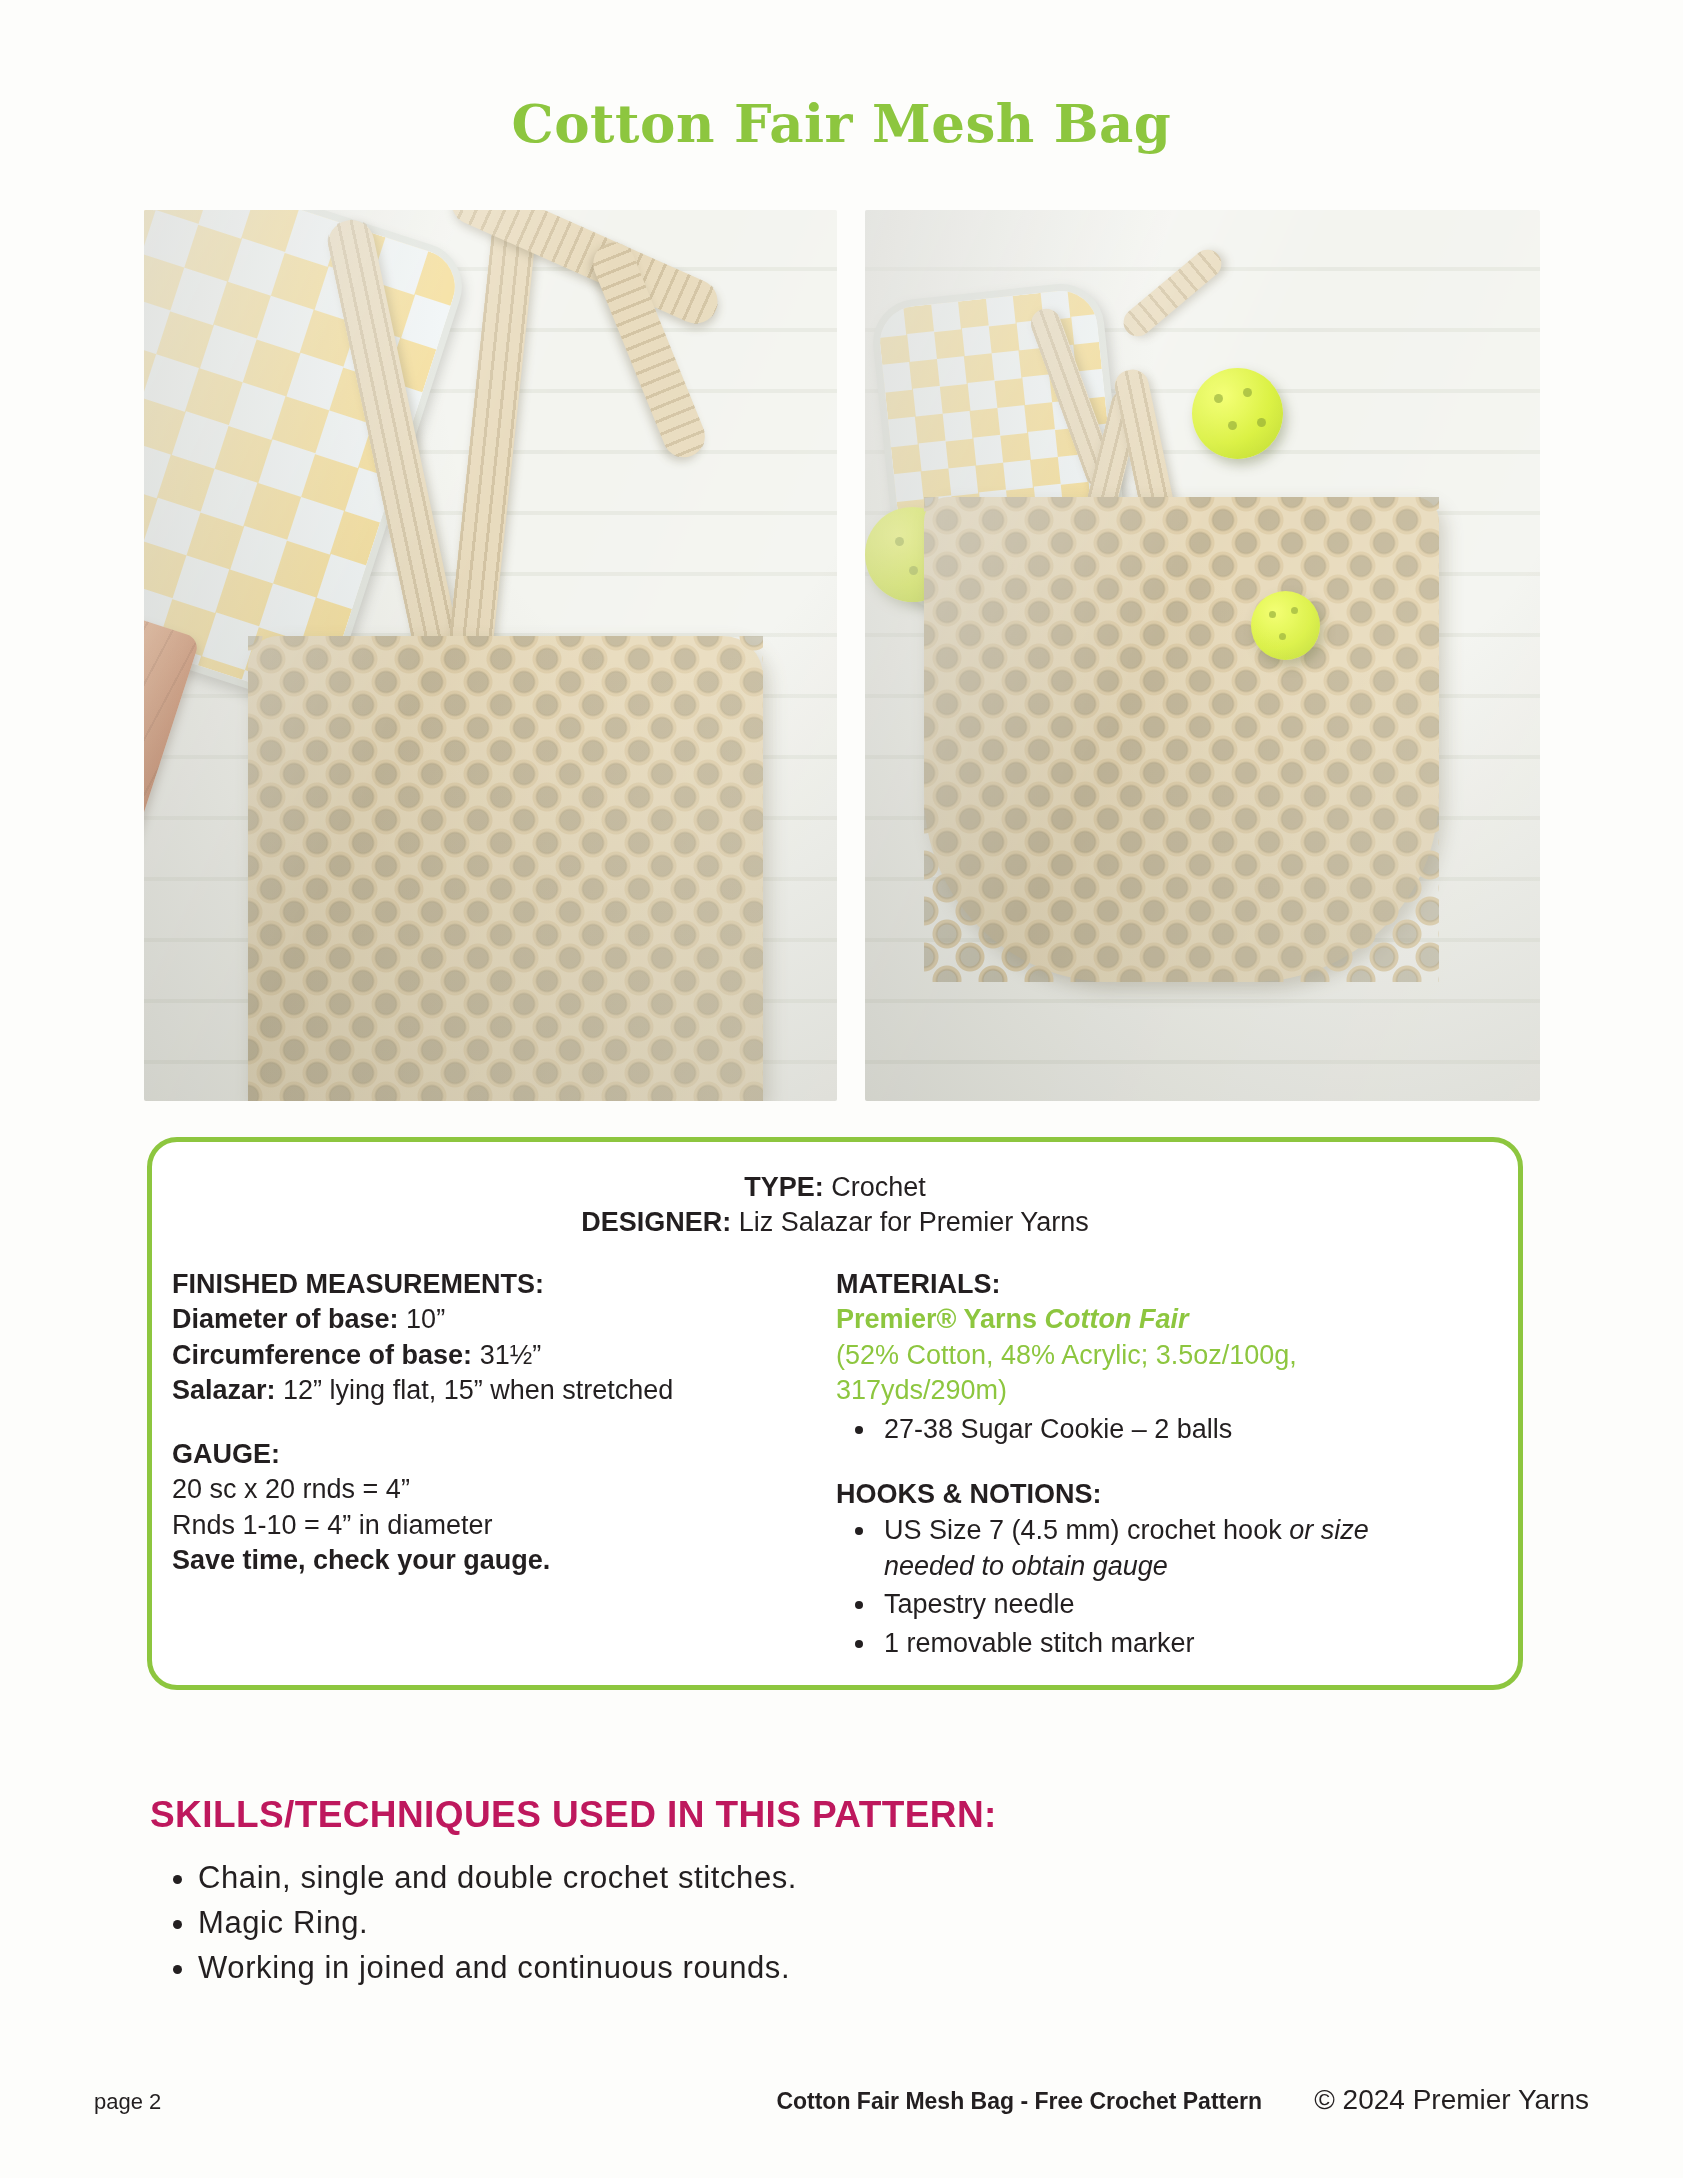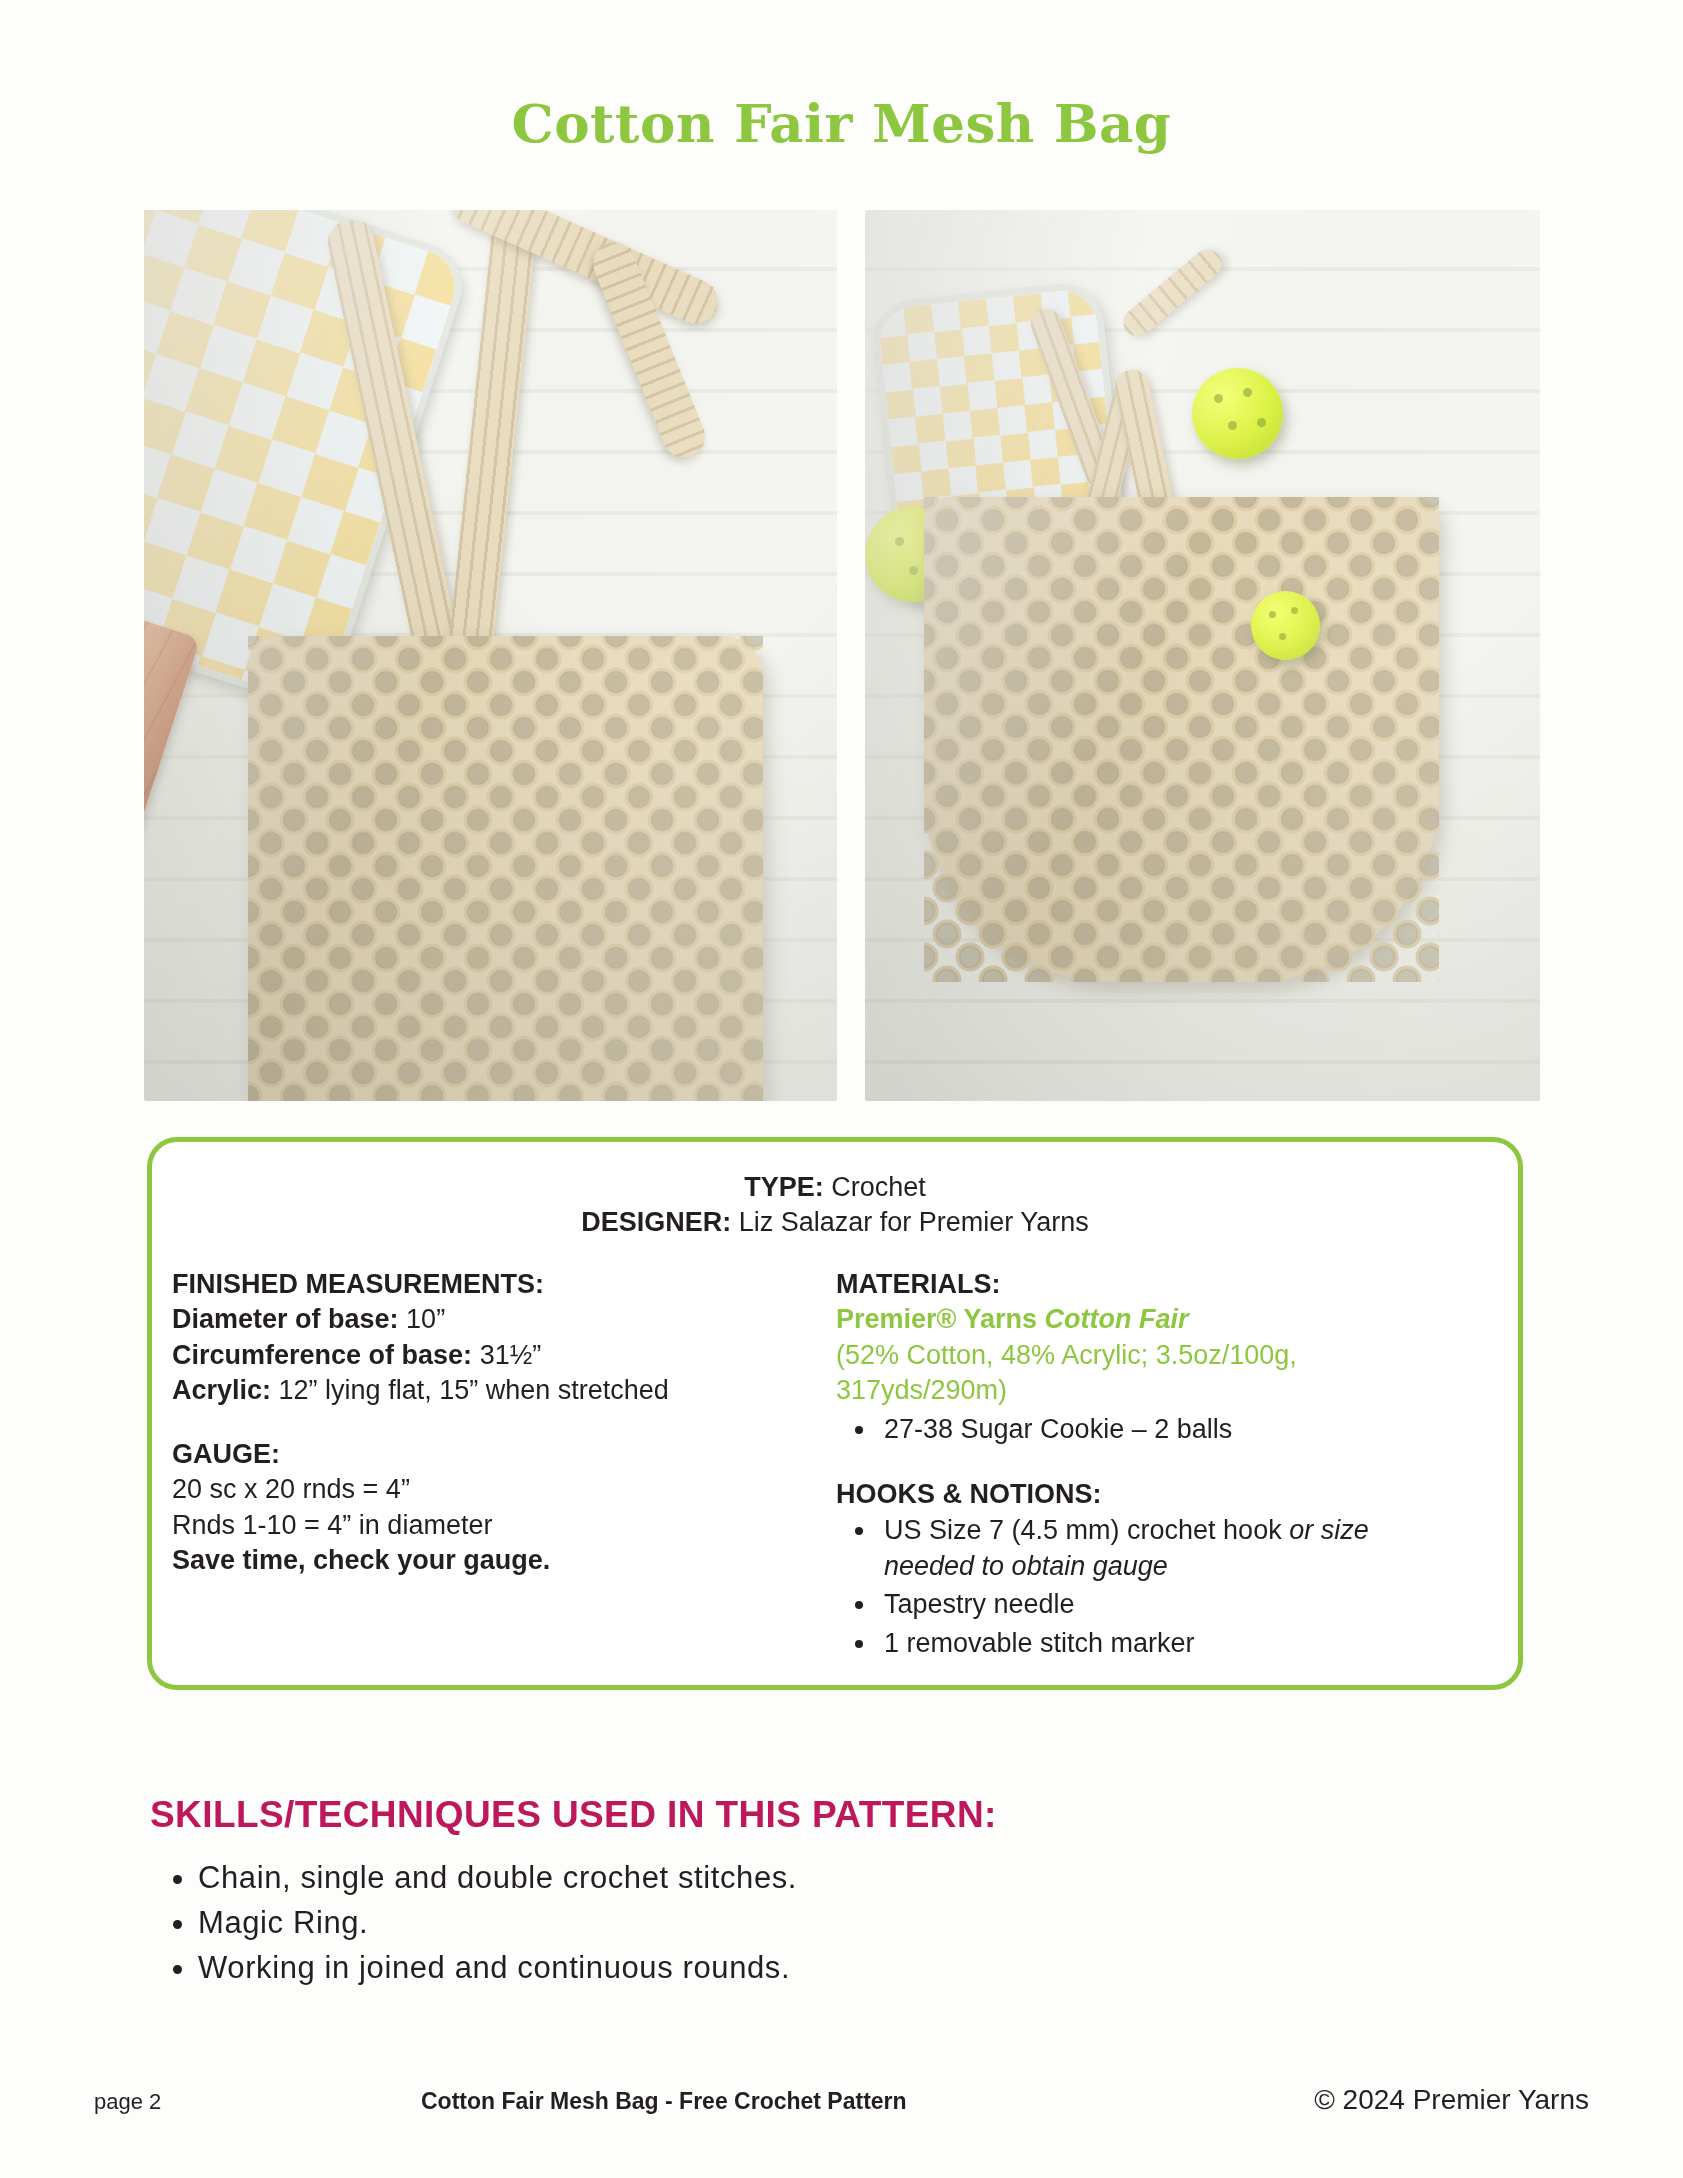--- a/index.html
+++ b/index.html
@@ -247,21 +247,21 @@
   .footer {
     position: absolute;
     left: 94px;
     right: 94px;
     top: 2084px;
     display: flex;
     align-items: baseline;
     font-size: 22px;
   }
   .footer .pg { width: 327px; }
-  .footer .mid { flex: 1; text-align: left; font-weight: bold; font-size: 23px; }
+  .footer .mid { flex: 1; text-align: right; font-weight: bold; font-size: 23px; }
   .footer .cp { width: 327px; text-align: right; font-size: 28px; }
 </style>
 </head>
 <body>
 
 <div class="page">
 
   <div class="title">Cotton Fair Mesh Bag</div>
 
   <div class="photos">
@@ -353,21 +353,21 @@
 
         <p class="line">
           <span class="b">Diameter of base:</span>
           <span>10”</span>
         </p>
         <p class="line">
           <span class="b">Circumference of base:</span>
           <span>31½”</span>
         </p>
         <p class="line">
-          <span class="b">Acrylic:</span>
+          <span class="b">Salazar:</span>
           <span>12” lying flat, 15” when stretched</span>
         </p>
 
         <div class="gap"></div>
 
         <div class="hdr">GAUGE:</div>
         <p class="line">20 sc x 20 rnds = 4”</p>
         <p class="line">Rnds 1-10 = 4” in diameter</p>
         <p class="line b">Save time, check your gauge.</p>
       </div>

